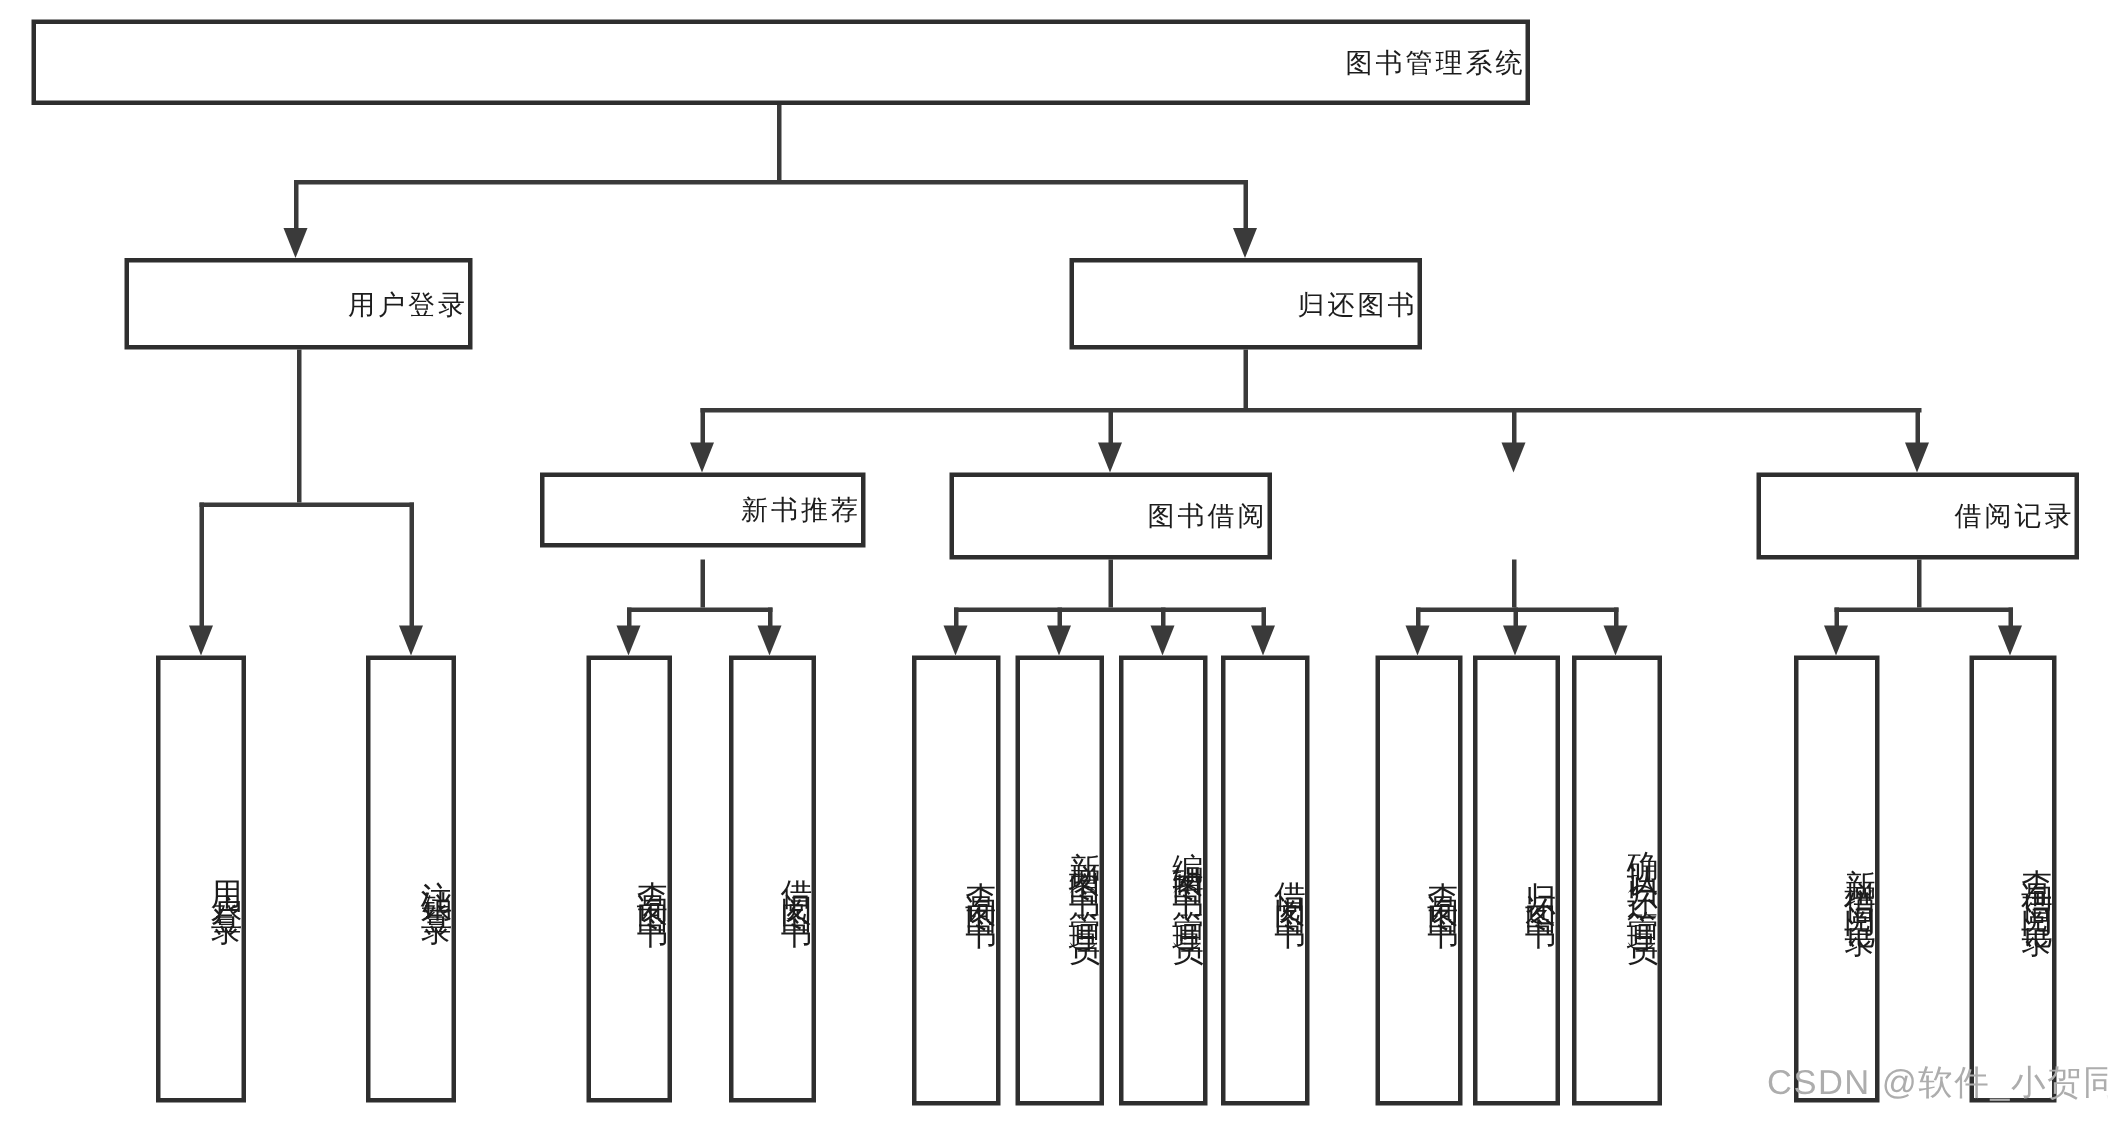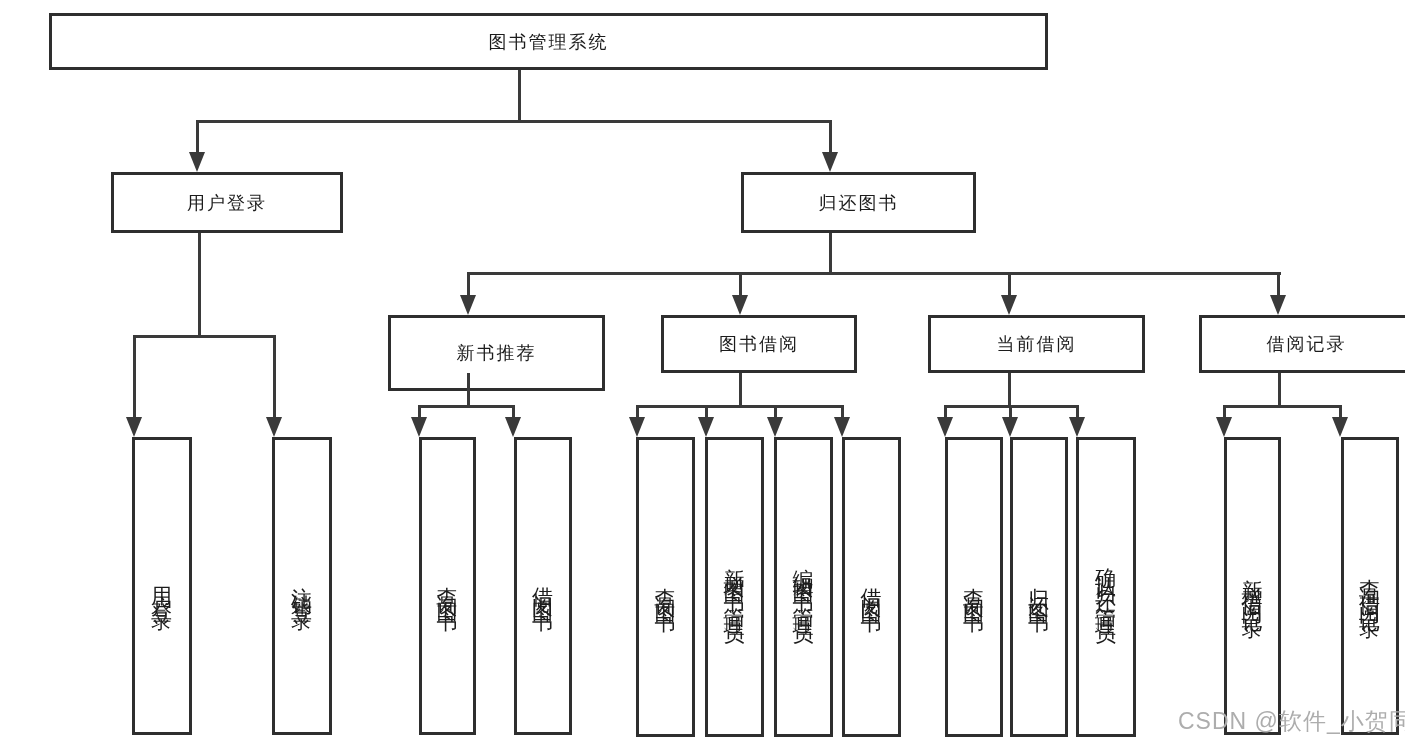--- a/index.html
+++ b/index.html
@@ -2,21 +2,21 @@
 <html><head>
 <meta charset="utf-8">
 <style>
   html,body{margin:0;padding:0;background:#ffffff;}
   .stage{
     position:relative;width:1405px;height:747px;background:#ffffff;overflow:hidden;
     font-family:"Liberation Sans","DejaVu Sans",sans-serif;color:#1c1c1c;
   }
   .node{
     position:absolute;background:#ffffff;border:3px solid #2e2e2e;box-sizing:border-box;
-    display:flex;align-items:center;justify-content:center;margin-left:28px;
+    display:flex;align-items:center;justify-content:flex-end;
   }
   .node .lbl-h{font-size:18px;letter-spacing:2px;white-space:nowrap;}
   .node .lbl-v{
     writing-mode:vertical-rl;text-orientation:mixed;
     font-size:21px;letter-spacing:8px;line-height:1;white-space:nowrap;
   }
   .line{position:absolute;background:#3a3a3a;}
   .arrow{
     position:absolute;width:0;height:0;
     border-left:8px solid transparent;border-right:8px solid transparent;
@@ -61,28 +61,25 @@
   <div class="line" style="left:467px;top:272px;width:814px;height:3px"></div>
   <div class="line" style="left:467px;top:272px;width:3px;height:28px"></div>
   <div class="line" style="left:739px;top:272px;width:3px;height:28px"></div>
   <div class="line" style="left:1008px;top:272px;width:3px;height:28px"></div>
   <div class="line" style="left:1277px;top:272px;width:3px;height:28px"></div>
   <div class="arrow" style="left:460px;top:295px"></div>
   <div class="arrow" style="left:732px;top:295px"></div>
   <div class="arrow" style="left:1001px;top:295px"></div>
   <div class="arrow" style="left:1270px;top:295px"></div>
 
-  <div class="node" style="left:360px;top:315px;width:217px;height:76px">
+  <div class="node" style="left:360px;top:315px;width:217px;height:50px">
     <span class="lbl-h">新书推荐</span>
   </div>
-  <div class="node" style="left:633px;top:315px;width:196px;height:58px">
+  <div class="node" style="left:633px;top:315px;width:215px;height:58px">
     <span class="lbl-h">图书借阅</span>
-  </div>
-  <div class="node" style="left:900px;top:315px;width:217px;height:58px">
-    <span class="lbl-h">当前借阅</span>
   </div>
   <div class="node" style="left:1171px;top:315px;width:215px;height:58px">
     <span class="lbl-h">借阅记录</span>
   </div>
 
   <div class="line" style="left:467px;top:373px;width:3px;height:32px"></div>
   <div class="line" style="left:418px;top:405px;width:97px;height:3px"></div>
   <div class="line" style="left:418px;top:405px;width:3px;height:17px"></div>
   <div class="line" style="left:512px;top:405px;width:3px;height:17px"></div>
   <div class="arrow" style="left:411px;top:417px"></div>

